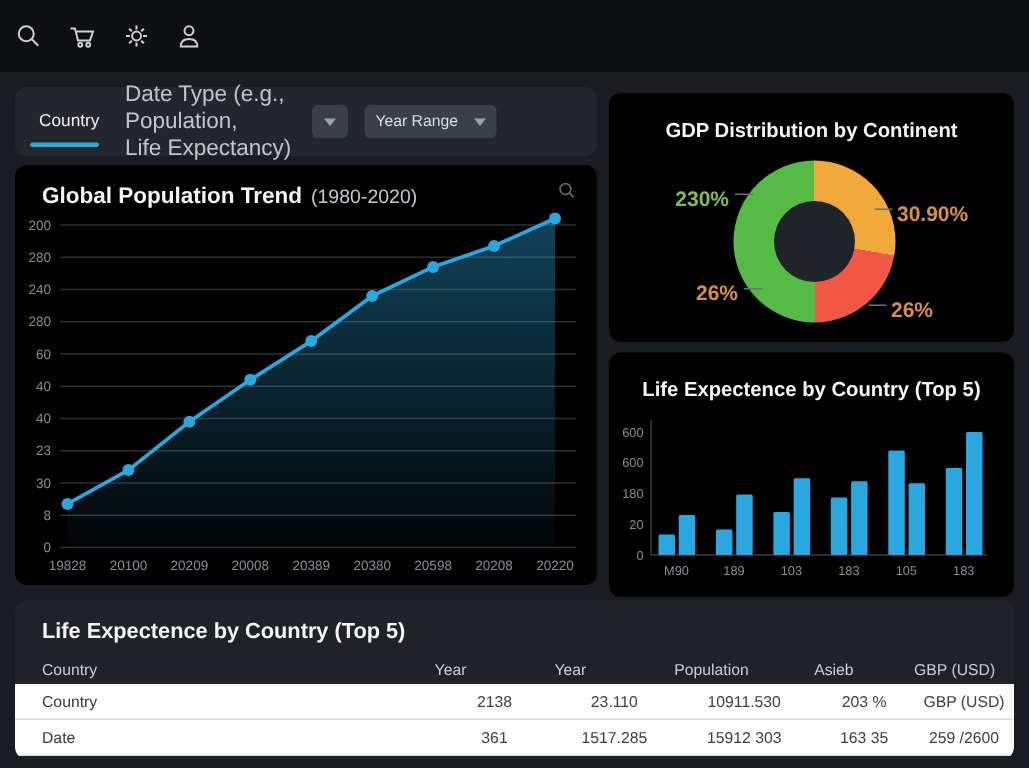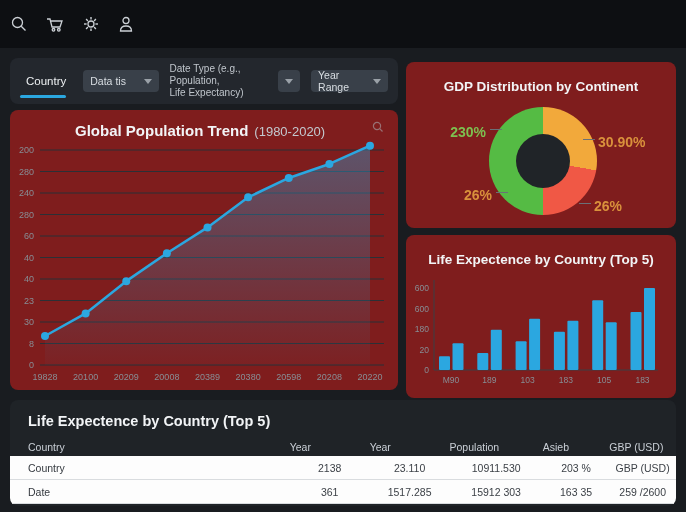--- a/index.html
+++ b/index.html
@@ -8,41 +8,41 @@
   svg { font-family:inherit; }
 
   
   .app-header { position:absolute; left:0; top:0; width:686px; height:48px; background:#0d0f12;
                 display:flex; align-items:center; justify-content:space-between; padding:0 14px 0 10px; }
   .app-title { font-size:21px; font-weight:600; color:#f4f6f8; letter-spacing:.3px; }
   .hdr-icons { display:flex; align-items:center; gap:17px; }
   .hdr-icons svg { display:block; stroke:#ccd1d6; stroke-width:1.3; fill:none; }
 
   
-  .card { position:absolute; background:#7f1d1d; border-radius:8px; }
+  .card { position:absolute; background:#000000; border-radius:8px; }
 
   
   #filter-card { left:10px; top:58px; width:388px; height:46px; background:#23272d;
                  display:flex; align-items:center; gap:11px; padding:0 10px; }
   .tab-wrap { position:relative; height:100%; display:flex; align-items:center; padding:0 6px; }
   .tab-label { font-size:11.5px; color:#eef1f3; }
   .tab-underline { position:absolute; left:0; bottom:6px; width:46px; height:3px; border-radius:2px; }
   .dropdown { background:#394049; border-radius:4px; height:22px; display:flex; align-items:center;
               justify-content:space-between; padding:0 7px; font-size:10.5px; color:#d9dee3; }
   .dd-data { width:86px; }
   .dd-mini { width:24px; justify-content:center; }
   .dd-year { width:88px; }
   .chevron { width:0; height:0; border-left:4px solid transparent; border-right:4px solid transparent;
              border-top:5px solid #9aa1a8; }
-  .filter-note { font-size:10px; line-height:1.2; color:#c0c6cc; width:114px; }
+  .filter-note { font-size:15px; line-height:1.2; color:#c0c6cc; width:114px; }
 
   
   #line-card { left:10px; top:110px; width:388px; height:280px; }
   .line-title-row { position:absolute; left:18px; top:12px; display:flex; align-items:baseline; gap:6px; }
-  .chart-title { font-size:15px; font-weight:700; color:#f2f4f6;margin-left:47px; }
+  .chart-title { font-size:15px; font-weight:700; color:#f2f4f6; }
   .chart-title-suffix { font-size:13px; font-weight:400; color:#c3c9cf; }
   .mini-zoom { position:absolute; right:14px; top:11px; opacity:.55; }
   .mini-zoom svg { stroke:#aeb4ba; stroke-width:1.2; fill:none; display:block; }
   #line-svg { position:absolute; left:0; top:0; }
 
   
   #gdp-card { left:406px; top:62px; width:270px; height:166px; }
   .centered-title { position:absolute; left:0; top:17px; width:100%; text-align:center;
                     font-size:13.5px; font-weight:700; color:#f2f4f6; }
   #donut { position:absolute; left:83px; top:45px; width:108px; height:108px; border-radius:50%; }
@@ -110,24 +110,20 @@
           <path d="M3.5 16 Q3.5 11 9 11 Q14.5 11 14.5 16 Z"></path>
         </svg>
     </span>
   </div>
 </div>
 
 <div id="filter-card" class="card">
   <div class="tab-wrap">
     <span class="tab-label">Country</span>
     <span class="tab-underline" id="tab-underline" style="background: rgb(43, 167, 224);"></span>
-  </div>
-  <div class="dropdown dd-data">
-    <span>Data tis</span>
-    <span class="chevron"></span>
   </div>
   <div class="filter-note">
     <div>Date Type (e.g., Population,</div>
     <div>Life Expectancy)</div>
   </div>
   <div class="dropdown dd-mini">
     <span class="chevron"></span>
   </div>
   <div class="dropdown dd-year">
     <span>Year Range</span>

